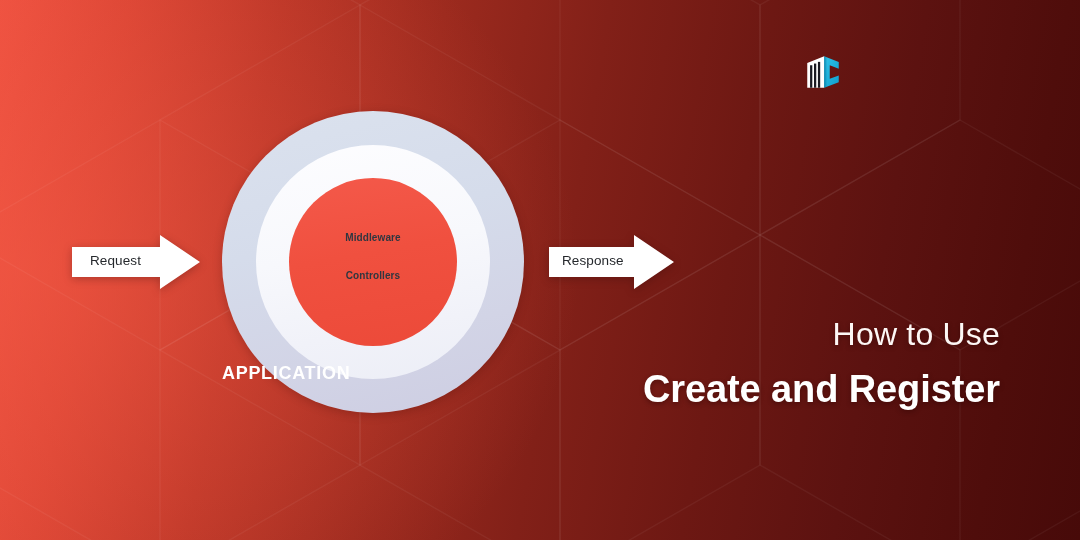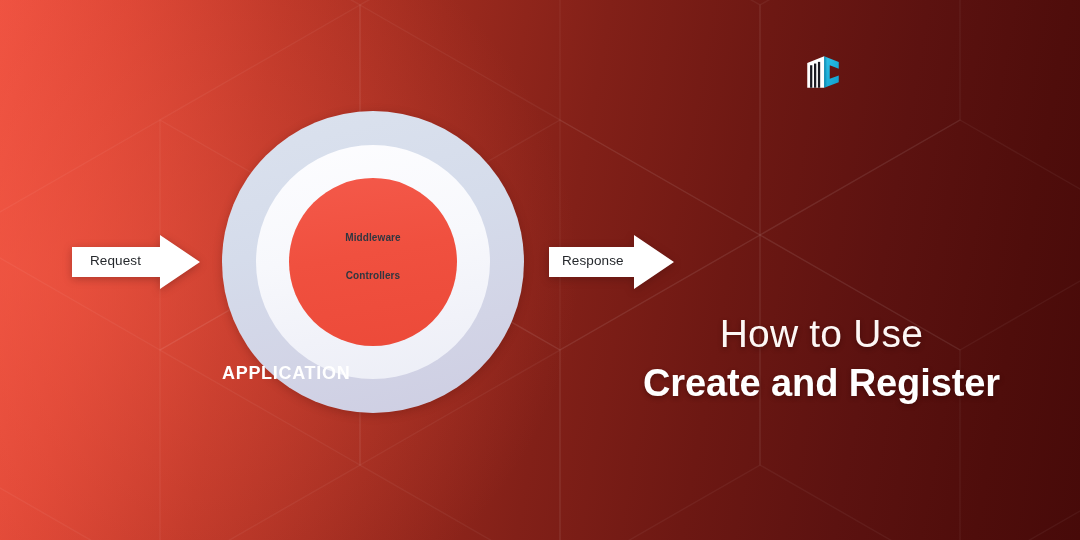--- a/index.html
+++ b/index.html
@@ -97,28 +97,28 @@
   #arrow-response{left:549px;top:234px;width:125px;height:56px;}
   #arrow-response .atext{left:13px;top:19px;}
 
   
   #headline{
     position:absolute;right:80px;top:312px;
     text-align:right;
     text-shadow:0 2px 5px rgba(40,5,3,.42);
   }
   #headline .l1{
-    color:#fdf7f5;font-size:39px;font-weight:400;
-    letter-spacing:.2px;line-height:44px;white-space:nowrap;text-align:center;
+    color:#fdf7f5;font-size:32px;font-weight:400;
+    letter-spacing:.2px;line-height:44px;white-space:nowrap;
   }
   #headline .l2,#headline .l3{
     color:#ffffff;font-size:38px;font-weight:700;
     letter-spacing:-0.1px;line-height:50px;white-space:nowrap;
   }
-  #headline .l2{margin-top:2px;}
+  #headline .l2{margin-top:8px;}
 </style>
 </head>
 <body>
 
 <div id="canvas">
 
   <svg id="hexlayer" viewBox="0 0 1080 540" preserveAspectRatio="none">
     <g fill="none" stroke="#ffffff" stroke-opacity="0.16" stroke-width="1.4">
       <polygon points="560,-110 760,5 760,235 560,350 360,235 360,5"></polygon>
       <polygon points="760,-225 960,-110 960,120 760,235 560,120 560,-110"></polygon>

